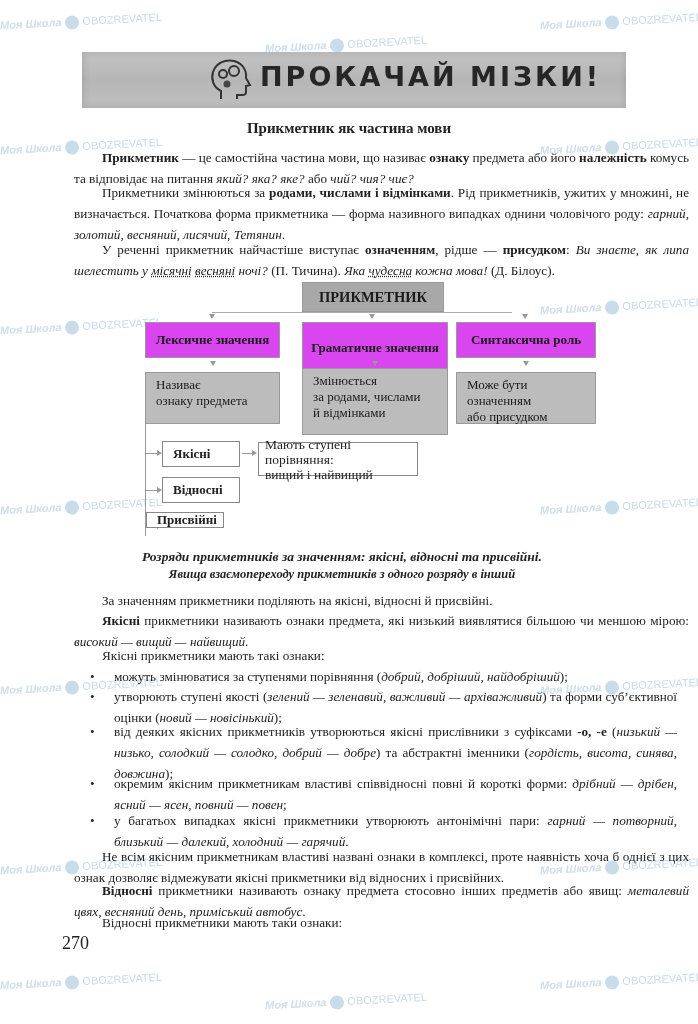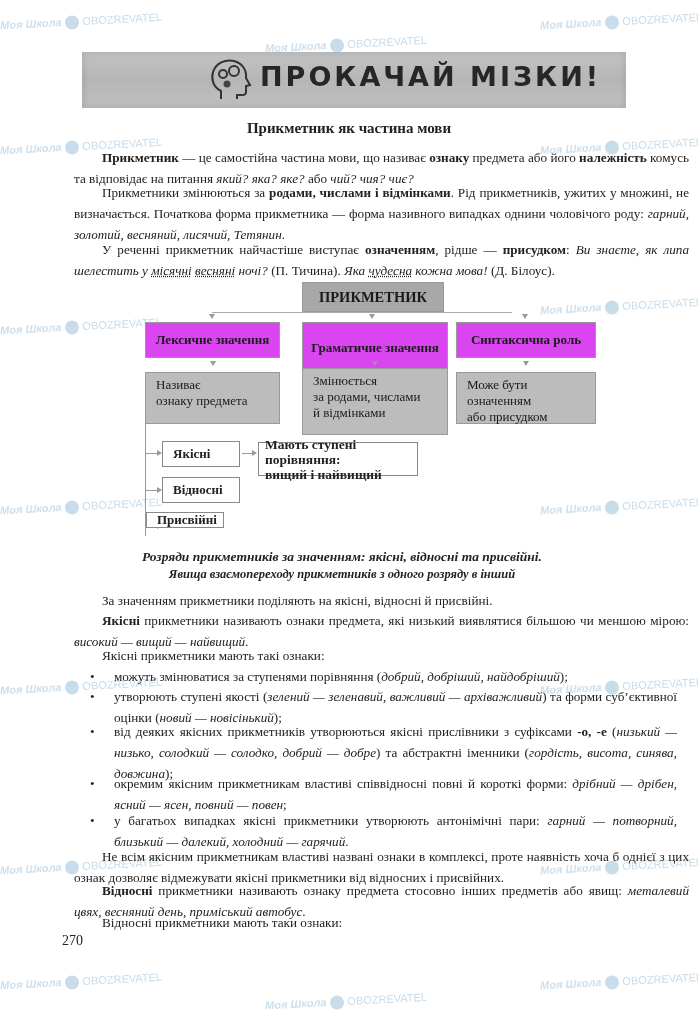--- a/index.html
+++ b/index.html
@@ -25,29 +25,29 @@
   .para { position: absolute; left: 62px; width: 615px; font-size: 13.2px; line-height: 21px; text-align: justify; margin-left: 12px; }
   .para.ind { text-indent: 28px; }
   b { font-weight: bold; }
   i { font-style: italic; }
   u { text-decoration: underline; text-decoration-style: dotted; }
   .box { position: absolute; background: #d946ef; border: 1px solid #9a9a9a; font-size: 13px; color: #1a1a1a; box-sizing: border-box; }
   .box.hd { font-weight: bold; display: flex; align-items: center; justify-content: center; }
   .box.body { padding: 4px 10px; line-height: 16px; background: #bcbcbc; }
   .box.top { font-size: 14.5px; background: #a8a8a8; }
   .wbox { position: absolute; background: #fff; border: 1px solid #888; font-size: 13px; box-sizing: border-box; display: flex; align-items: center; padding: 0 10px; font-weight: bold; }
-  .wbox.note { font-weight: bold; line-height: 15px; padding: 2px 6px; align-items: flex-start; flex-direction: column; justify-content: center; font-size: 13.5px; }
+  .wbox.note { font-weight: normal; line-height: 15px; padding: 2px 6px; align-items: flex-start; flex-direction: column; justify-content: center; font-size: 13.5px; }
   .ln { position: absolute; background: #999; }
   .arr { position: absolute; width: 0; height: 0; border-left: 3px solid transparent; border-right: 3px solid transparent; border-top: 5px solid #999; }
   .arr.r { border-top: 3px solid transparent; border-bottom: 3px solid transparent; border-left: 5px solid #999; border-right: none; }
   .cat-title { position: absolute; left: 0; width: 684px; text-align: center; font-style: italic; font-weight: bold; font-size: 13.5px; }
   .bullet { position: absolute; left: 62px; width: 615px; font-size: 13.2px; line-height: 21px; text-align: justify; }
   .bullet .b { position: absolute; left: 28px; top: 0; }
   .bullet .t { margin-left: 52px; display: block; }
-  .pageno { position: absolute; left: 62px; top: 933px; font-size: 14px; }
+  .pageno { position: absolute; left: 62px; top: 933px; font-size: 18px; }
 </style>
 </head>
 <body>
 
 <div class="wm" style="left:0;top:15px"><span class="ms">Моя Школа</span><span class="dot"></span><span>OBOZREVATEL</span></div>
 <div class="wm" style="left:265px;top:38px"><span class="ms">Моя Школа</span><span class="dot"></span><span>OBOZREVATEL</span></div>
 <div class="wm" style="left:540px;top:15px"><span class="ms">Моя Школа</span><span class="dot"></span><span>OBOZREVATEL</span></div>
 <div class="wm" style="left:0;top:140px"><span class="ms">Моя Школа</span><span class="dot"></span><span>OBOZREVATEL</span></div>
 <div class="wm" style="left:540px;top:140px"><span class="ms">Моя Школа</span><span class="dot"></span><span>OBOZREVATEL</span></div>
 <div class="wm" style="left:0;top:320px"><span class="ms">Моя Школа</span><span class="dot"></span><span>OBOZREVATEL</span></div>

